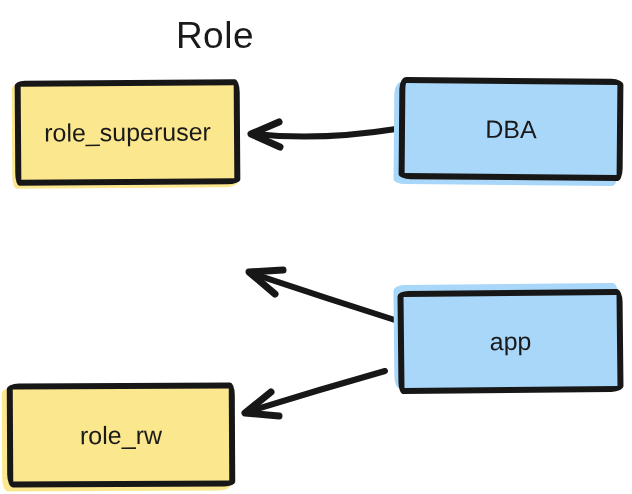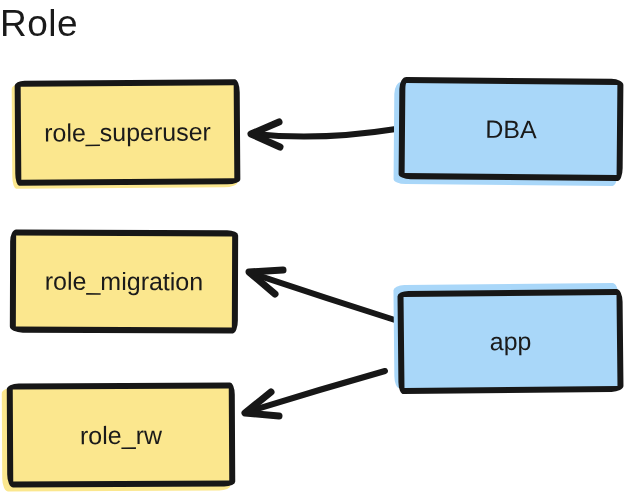--- a/index.html
+++ b/index.html
@@ -11,24 +11,24 @@
   .canvas {
     position: relative;
     width: 632px;
     height: 494px;
     background: var(--background, #ffffff);
     overflow: hidden;
     color: var(--ink, #1a1a1a);
   }
   .col-header {
     position: absolute;
-    top: 4px;
+    top: 16px;
     font-size: 37px;
     line-height: 1.1;
-    text-align: left;
+    text-align: right;
     color: var(--ink, #1a1a1a);
     letter-spacing: 0.5px;
   }
   .role-header { left: 0; width: 254px; }
   .user-header { left: 398px; width: 226px; }
 
   .node {
     position: absolute;
     box-sizing: border-box;
     display: flex;
@@ -108,23 +108,20 @@
     <g>
       <path class="shaft" d="M385 371 Q318 390 250 411"></path>
       <path class="head" d="M271 392 L245 413 L279 416"></path>
     </g>
   </svg>
 
   <div class="node role-node n-superuser">
     <span>role_superuser</span>
   </div>
 
-  <div class="node role-node n-migration">
-    <span>role_migration</span>
-  </div>
 
   <div class="node role-node n-rw">
     <span>role_rw</span>
   </div>
 
   <div class="node user-node n-dba">
     <span>DBA</span>
   </div>
 
   <div class="node user-node n-app">

